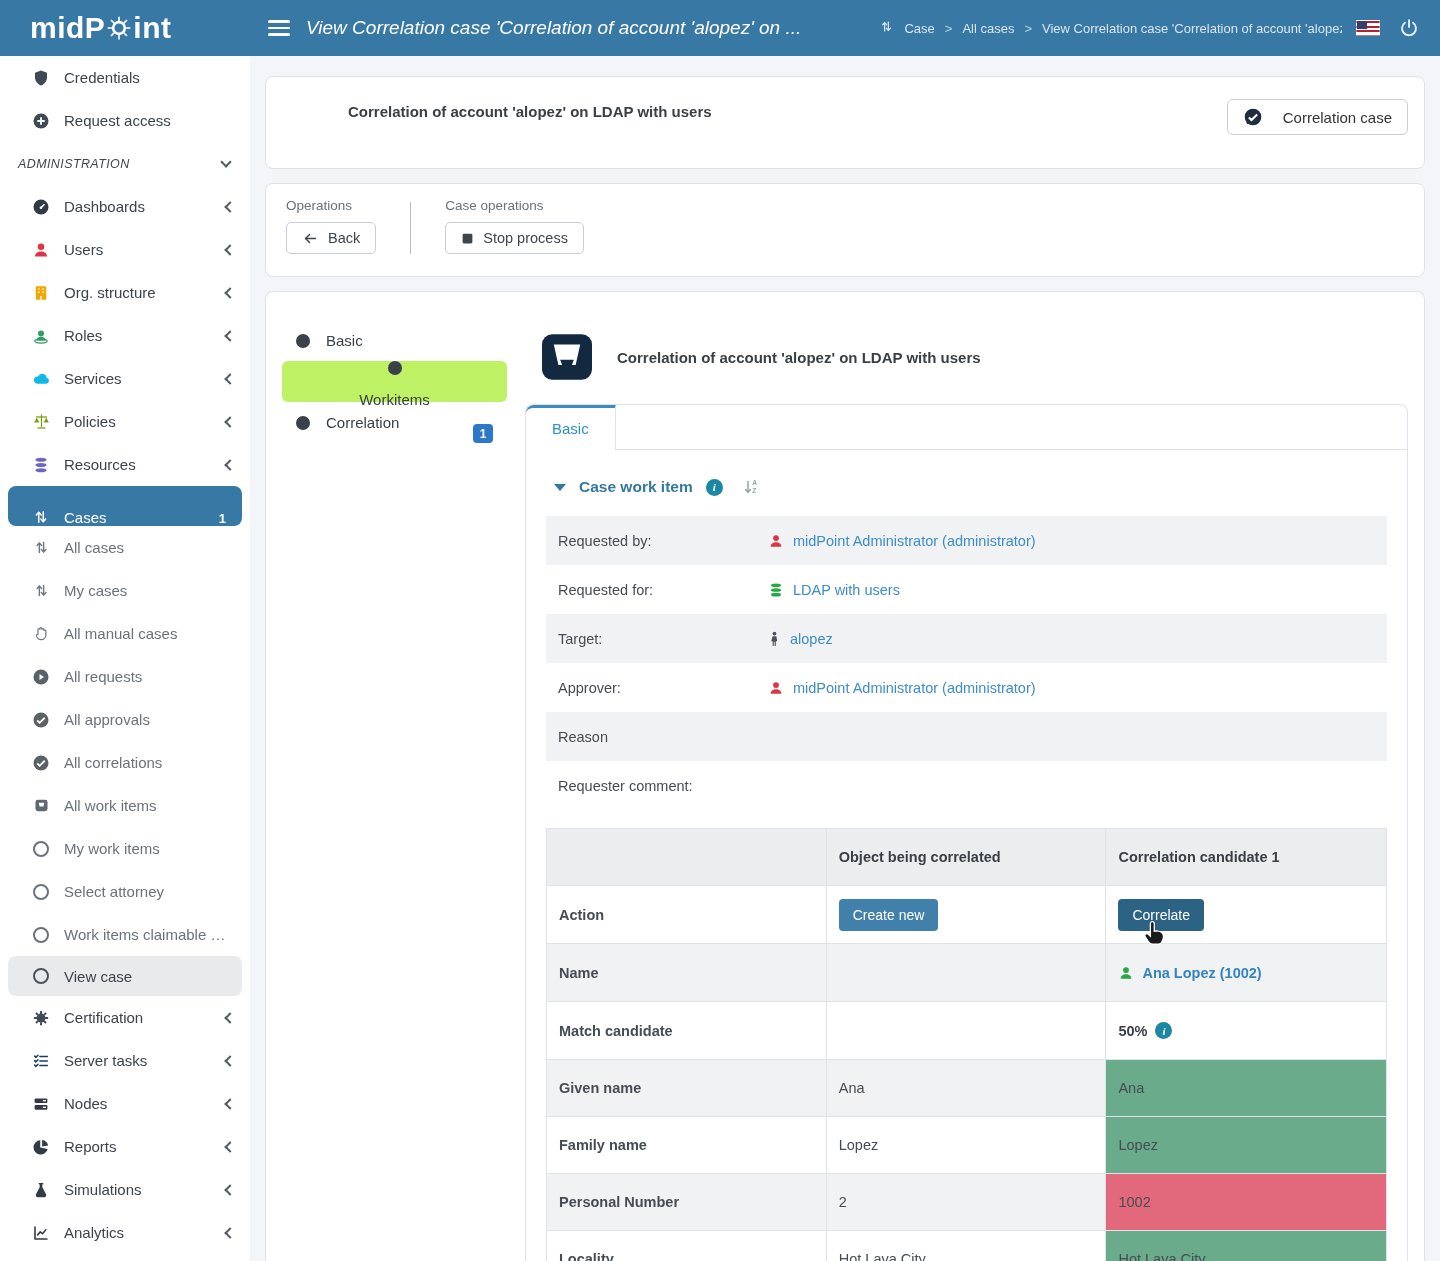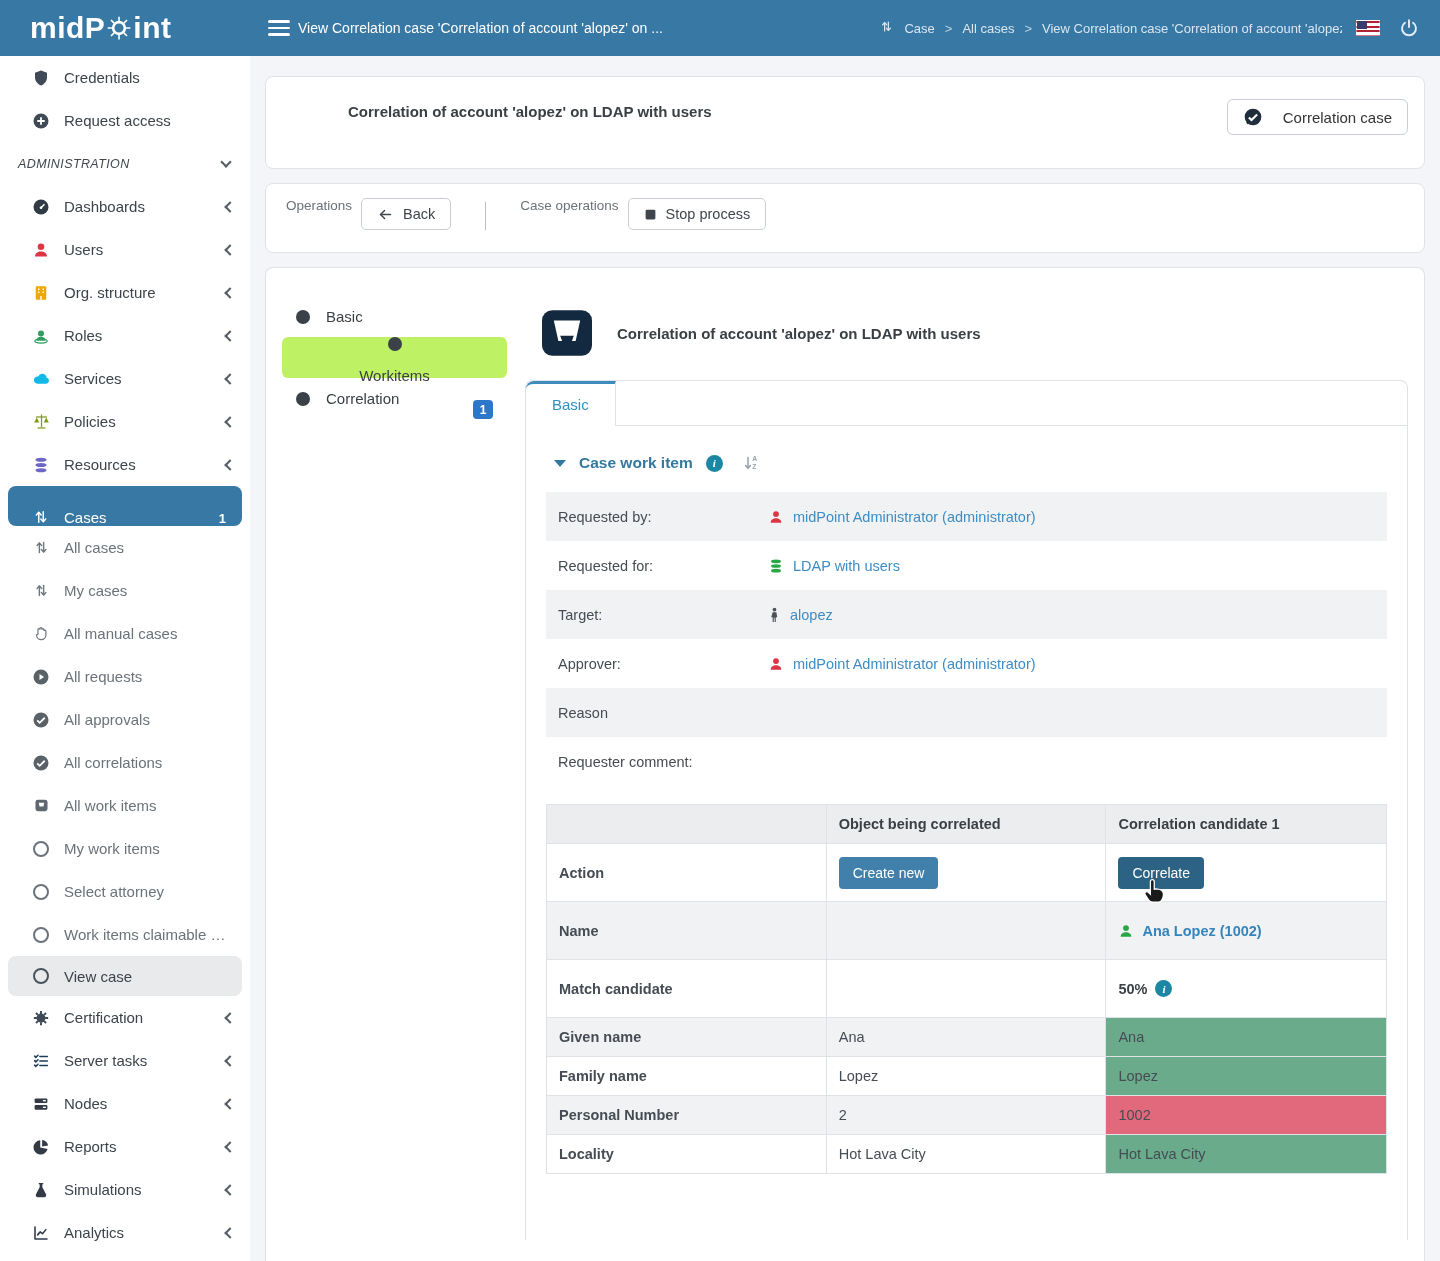--- a/index.html
+++ b/index.html
@@ -5,21 +5,21 @@
   * { box-sizing: border-box; margin: 0; padding: 0; }
   html,body { width:1440px; height:1261px; overflow:hidden; }
   body { font-family:"Liberation Sans","DejaVu Sans",sans-serif; background:#f3f5f8; position:relative; color:#3a3f44; }
 
   
   .topbar { position:absolute; top:0; left:0; width:1440px; height:56px; background:#3878a4; display:flex; align-items:center; color:#fff; z-index:10; }
   .brand { width:250px; padding-left:30px; font-size:30px; font-weight:bold; letter-spacing:.5px; display:flex; align-items:center; }
   .brand .gear { margin:0 1px; display:inline-flex; }
   .hamburger { width:22px; margin-left:18px; cursor:pointer; }
   .hamburger span { display:block; height:2.5px; background:#fff; margin:4px 0; border-radius:2px; }
-  .page-title { margin-left:8px; font-size:14px; font-weight:400; white-space:nowrap; max-width:560px; overflow:hidden; }
+  .page-title { margin-left:16px; font-size:19px; font-weight:400; white-space:nowrap; max-width:560px; overflow:hidden;font-style:italic; }
   .crumbs { margin-left:auto; display:flex; align-items:center; gap:10px; font-size:13px; color:#d9e6f1; white-space:nowrap; max-width:470px; overflow:hidden; }
   .crumbs .sep { color:#bcd2e2; }
   .crumb-current { max-width:300px; overflow:hidden; text-overflow:clip; }
   .flag { width:24px; height:16px; margin:0 18px 0 14px; position:relative; background:repeating-linear-gradient(#b22234 0 2.3px,#fff 2.3px 4.6px); border:1px solid rgba(255,255,255,.4); flex:0 0 24px; }
   .flag::after { content:""; position:absolute; left:0; top:0; width:10px; height:8px; background:#3c3b6e; }
   .power { margin-right:20px; display:flex; cursor:pointer; }
 
   
   .sidebar { position:absolute; top:56px; left:0; width:250px; bottom:0; background:#fff; overflow:hidden; font-size:15px; }
   .side-item { height:43px; display:flex; align-items:center; padding:0 16px 0 30px; color:#3c434b; cursor:pointer; }
@@ -34,21 +34,21 @@
   .side-item.view-case { background:#e9eaec; border-radius:8px; margin:0 8px; padding-left:22px; height:40px; }
   .circle-o { width:16px; height:16px; border:2.2px solid #6a737c; border-radius:50%; }
 
   
   .content { position:absolute; left:250px; top:56px; right:0; bottom:0; padding:20px 15px 0; overflow:hidden; }
   .card { background:#fff; border:1px solid #dfe3e8; border-radius:8px; }
   .card1 { height:93px; display:flex; justify-content:space-between; align-items:flex-start; padding:22px 16px; margin-bottom:14px; }
   .card1 h1 { margin-left:66px; font-size:15px; font-weight:bold; color:#3a3f44; padding-top:4px; }
   .corr-badge { display:inline-flex; align-items:center; gap:20px; border:1px solid #c8ced4; border-radius:6px; padding:7px 15px; font-size:15px; color:#333; background:#fff; cursor:default; }
   .card2 { padding:14px 20px 22px; margin-bottom:14px; display:flex; align-items:stretch; }
-  .op-group { display:flex; gap:9px; }
+  .op-group { display:flex; flex-direction:column; gap:9px; }
   .op-label { font-size:13.5px; color:#6a7178; }
   .btn-outline { display:inline-flex; align-items:center; gap:9px; border:1px solid #c8ced4; border-radius:5px; background:#fff; padding:7px 15px; font-size:14.5px; color:#3f454c; cursor:pointer; width:max-content; }
   .vdiv { width:1px; background:#b9bfc6; margin:4px 34px 0; }
 
   .card3 { display:flex; gap:18px; padding:14px 16px; height:1030px; border-radius:8px 8px 0 0; border-bottom:none; }
   .case-nav { width:225px; padding-top:14px; flex:0 0 225px; }
   .case-nav-item { display:flex; align-items:center; gap:16px; height:41px; padding:0 14px; border-radius:6px; font-size:15px; color:#3a3f44; cursor:pointer; }
   .case-nav-item.selected { background:#bef264;flex-direction:column; }
   .bullet { width:14px; height:14px; border-radius:50%; background:#3a4149; flex:0 0 14px; }
   .nav-badge { margin-left:auto; background:#2d77c8; color:#fff; border-radius:4px; font-size:12px; font-weight:bold; padding:2.5px 6.5px; }
@@ -66,21 +66,21 @@
   .caret-down { width:0; height:0; border-left:6px solid transparent; border-right:6px solid transparent; border-top:7px solid #33799e; cursor:pointer; }
   .info-dot { width:17px; height:17px; border-radius:50%; background:#1b87a3; color:#fff; font-size:11px; font-weight:bold; display:inline-flex; align-items:center; justify-content:center; font-family:"Liberation Serif",serif; font-style:italic; cursor:pointer; flex:0 0 17px; }
   .info-dot::after { content:"i"; }
 
   .frow { display:flex; align-items:center; min-height:49px; padding:0 12px; font-size:14.5px; color:#464c53; }
   .frow.gray { background:#f1f2f4; }
   .flabel { width:210px; flex:0 0 210px; }
   .fvalue { display:flex; align-items:center; gap:9px; color:#3d8dc6; cursor:pointer; }
 
   table.cmp { width:100%; border-collapse:collapse; table-layout:fixed; margin-top:18px; }
-  table.cmp th, table.cmp td { border:1px solid #dfe3e8; padding:0 12px; height:39px; font-size:14.5px; text-align:left; vertical-align:middle; color:#464c53; }
+  table.cmp th, table.cmp td { border:1px solid #dfe3e8; padding:0 12px; height:57px; font-size:14.5px; text-align:left; vertical-align:middle; color:#464c53; }
   table.cmp thead th { background:#ebedef; font-weight:bold; color:#3a3f44; }
   tr.gray td { background:#f1f2f4; }
   td.rowlabel { font-weight:bold; color:#3a3f44; }
   td.match { background:#6aab8c !important; color:#fff; }
   td.nomatch { background:#e2697b !important; color:#fff; }
   tr.tall td { height:58px; }
   .btn-blue { background:#4080ab; color:#fff; border:none; border-radius:4px; padding:8px 14px; font-size:14px; cursor:pointer; }
   .btn-dark { background:#2c6385; }
   .cand-link { display:flex; align-items:center; gap:8px; color:#3584bd; font-weight:bold; cursor:pointer; }
   .conf { display:flex; align-items:center; gap:8px; font-weight:bold; color:#3a3f44; }

